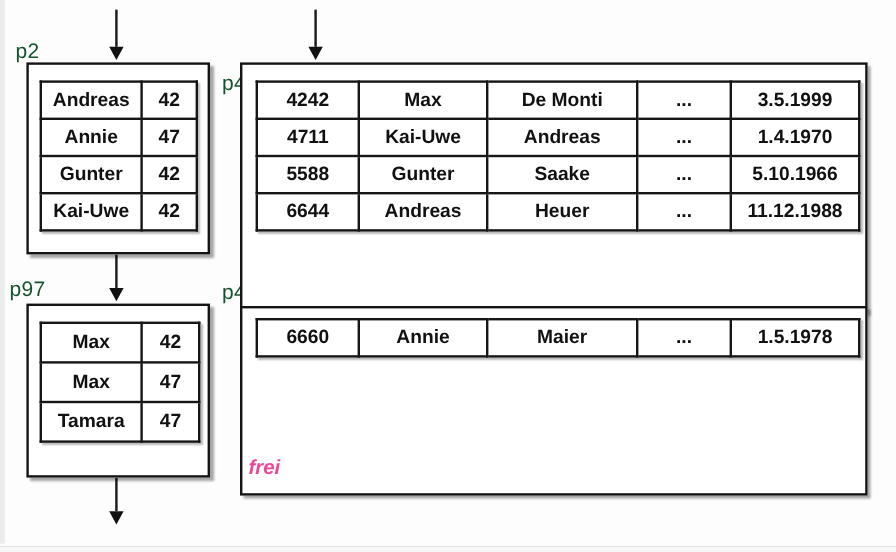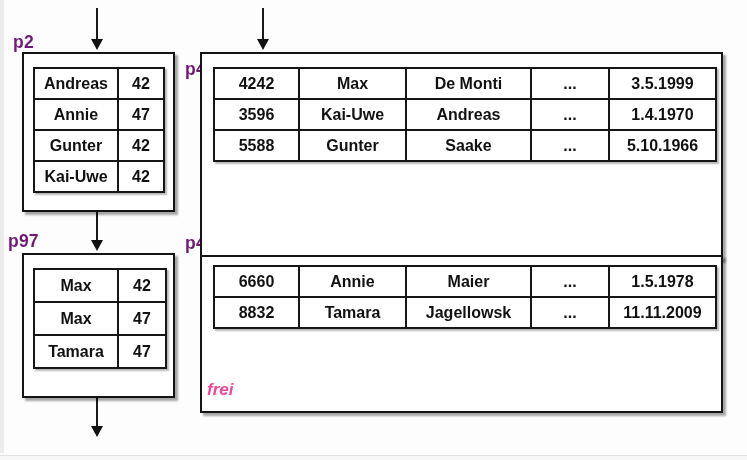--- a/index.html
+++ b/index.html
@@ -12,22 +12,22 @@
   .edge-left{position:absolute;left:0;top:0;width:4px;height:453px;background:#ececec;}
   .edge-bottom-line{position:absolute;left:0;top:455px;width:747px;height:1px;background:#e2e2e2;}
   .edge-bottom{position:absolute;left:0;top:456px;width:747px;height:4px;background:#f7f7f7;}
 
   .pbox{
     position:absolute;box-sizing:border-box;background:#ffffff;
     border:2px solid #141414;
     box-shadow:3px 3px 2px rgba(0,0,0,0.35);
   }
   .plabel{
-    position:absolute;font-size:17.5px;font-weight:700;line-height:19px;
-    letter-spacing:0.2px;color:#701a75;
+    position:absolute;font-size:17.5px;font-weight:400;line-height:19px;
+    letter-spacing:0.2px;color:#14532d;
   }
   table.tbl{
     position:absolute;border-collapse:collapse;table-layout:fixed;
     background:#fff;box-shadow:2px 2px 1.5px rgba(0,0,0,0.28);
   }
   table.tbl td{
     border:2px solid #161616;text-align:center;vertical-align:middle;
     font-size:16px;font-weight:700;padding:0 2px;overflow:hidden;
     white-space:nowrap;
   }
@@ -120,33 +120,40 @@
       </colgroup>
       <tbody>
           <tr>
             <td>4242</td>
             <td>Max</td>
             <td>De Monti</td>
             <td>...</td>
             <td>3.5.1999</td>
           </tr>
           <tr>
-            <td>3596</td>
+            <td>4711</td>
             <td>Kai-Uwe</td>
             <td>Andreas</td>
             <td>...</td>
             <td>1.4.1970</td>
           </tr>
           <tr>
             <td>5588</td>
             <td>Gunter</td>
             <td>Saake</td>
             <td>...</td>
             <td>5.10.1966</td>
           </tr>
+          <tr>
+            <td>6644</td>
+            <td>Andreas</td>
+            <td>Heuer</td>
+            <td>...</td>
+            <td>11.12.1988</td>
+          </tr>
         </tbody>
     </table>
   </div>
 
   <div class="pbox" style="left:22px;top:253px;width:153px;height:145px;">
     <table class="tbl key-p97" style="left:9px;top:13px;">
       <colgroup>
           <col style="width:84px">
           <col style="width:48px">
         </colgroup>
@@ -177,25 +184,18 @@
           <col style="width:107px">
       </colgroup>
       <tbody>
           <tr>
             <td>6660</td>
             <td>Annie</td>
             <td>Maier</td>
             <td>...</td>
             <td>1.5.1978</td>
           </tr>
-          <tr>
-            <td>8832</td>
-            <td>Tamara</td>
-            <td>Jagellowsk</td>
-            <td>...</td>
-            <td>11.11.2009</td>
-          </tr>
         </tbody>
     </table>
     <div class="frei" style="left:5px;top:123px;">frei</div>
   </div>
 
 </div>
 
 </body></html>

